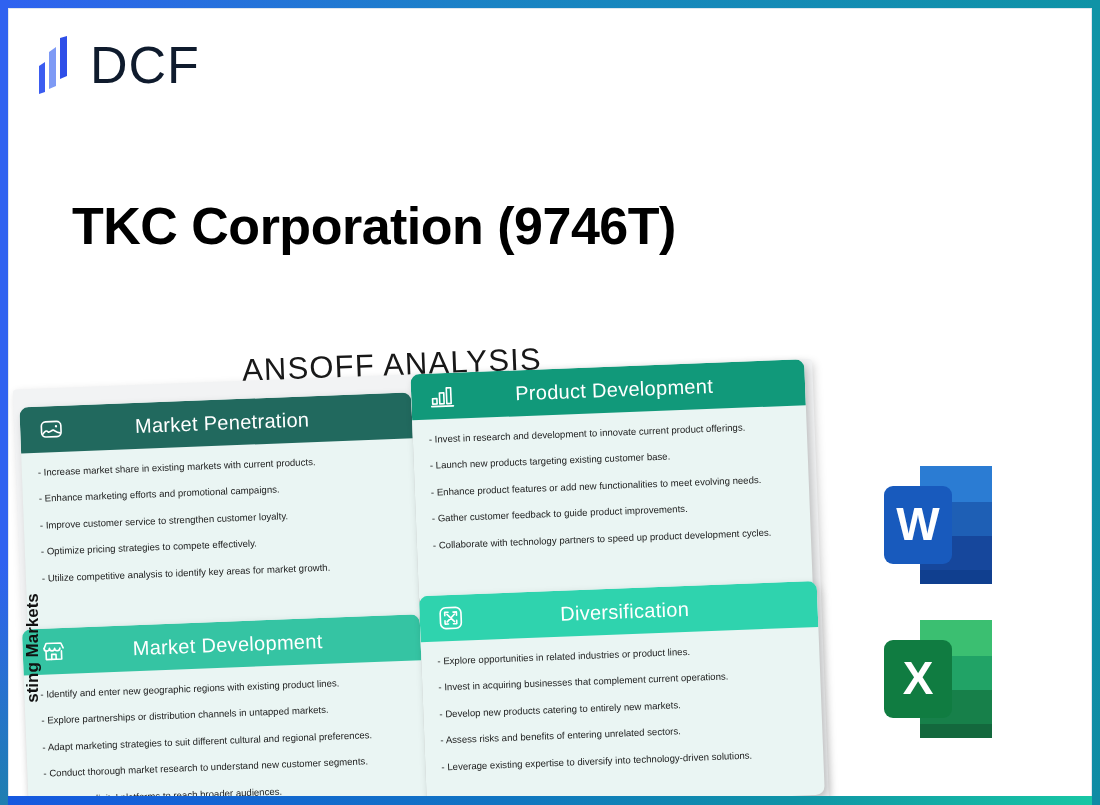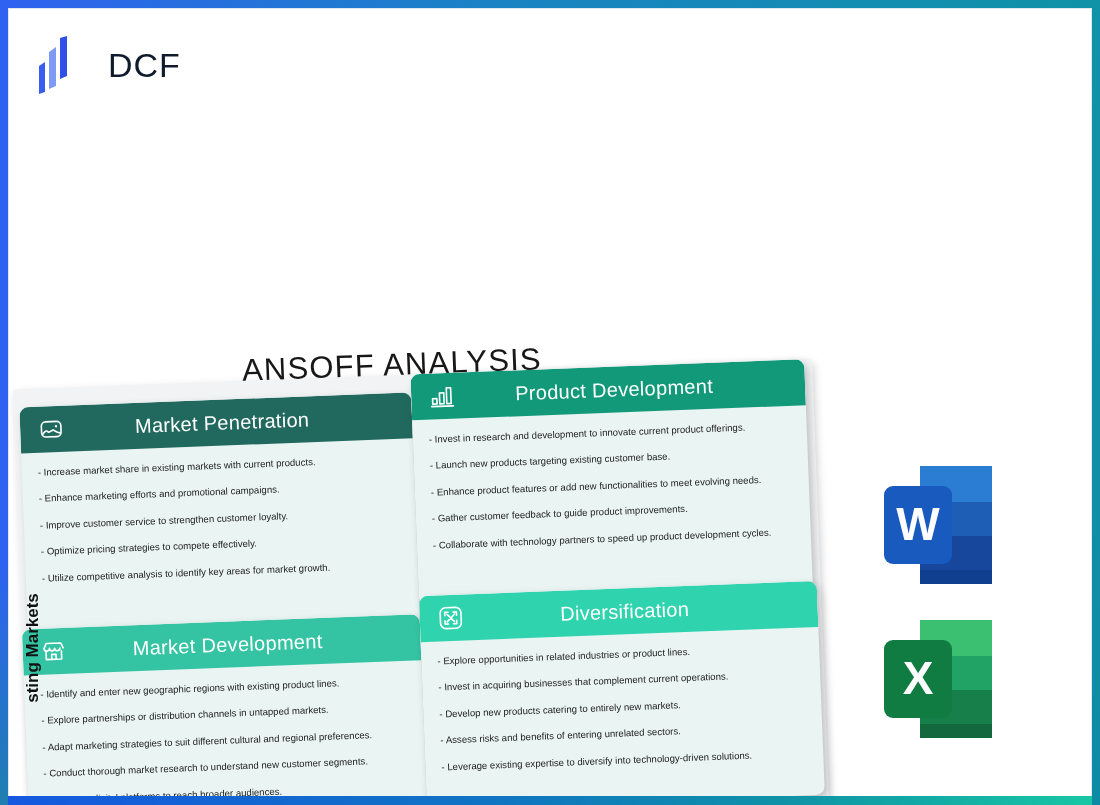--- a/index.html
+++ b/index.html
@@ -40,22 +40,22 @@
   }
 
   
   #logo-block {
     position: absolute; left: 38px; top: 36px;
     display: flex; align-items: center; gap: 12px; z-index: 20;
   }
   #logo-mark { width: 40px; height: 58px; display:block; }
   #logo-text {
     font-family: "Liberation Sans", sans-serif;
-    font-size: 34px; font-weight: 400; letter-spacing: 1px;
-    color: #0f1b2d; line-height: 1; margin-left: 18px;
+    font-size: 52px; font-weight: 400; letter-spacing: 1px;
+    color: #0f1b2d; line-height: 1;
   }
 
   
   #doc-title {
     position: absolute; left: 72px; top: 196px;
     font-family: "Liberation Sans", sans-serif;
     font-size: 52px; font-weight: bold; color: #000000;
     letter-spacing: -0.5px; white-space: nowrap;
   }
 
@@ -175,20 +175,21 @@
 
   <div id="logo-block">
     <svg id="logo-mark" viewBox="0 0 40 58">
       <polygon points="1,30 7,26 7,56 1,58" fill="#3b5cf0"></polygon>
       <polygon points="11,16 18,11 18,50 11,53" fill="#7e9af5"></polygon>
       <polygon points="22,2 29,0 29,40 22,43" fill="#2f4fe8"></polygon>
     </svg>
     <div id="logo-text">DCF</div>
   </div>
 
+  <div id="doc-title">TKC Corporation (9746T)</div>
 
   <div id="ansoff-wrap">
     <div id="ansoff-tilt">
 
       <div id="matrix-plate"></div>
 
       <div id="ansoff-heading">ANSOFF ANALYSIS</div>
 
       <div class="card" id="card-market-penetration">
         <div class="card-head">

